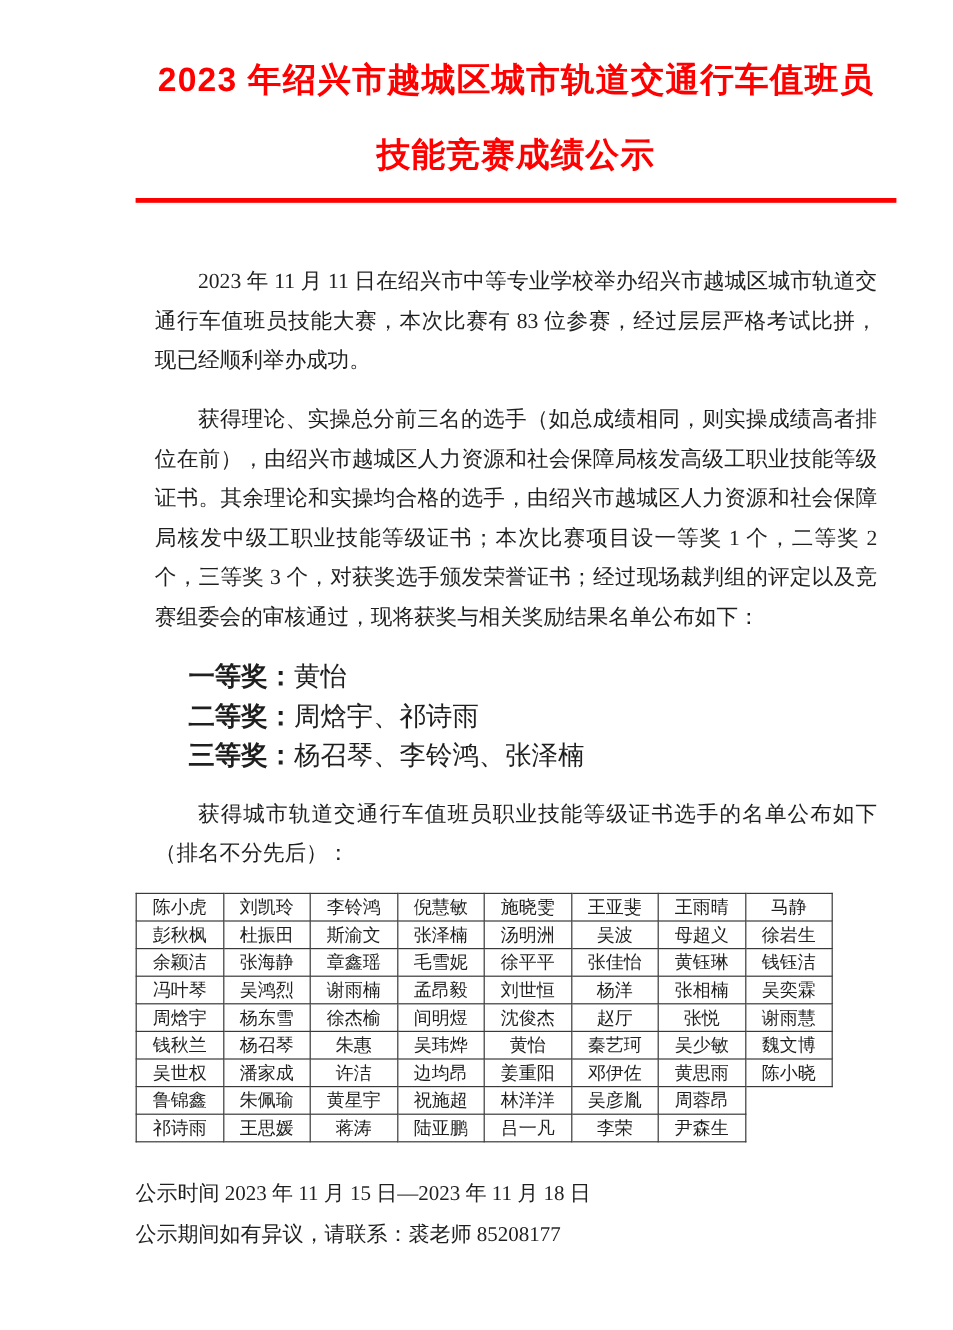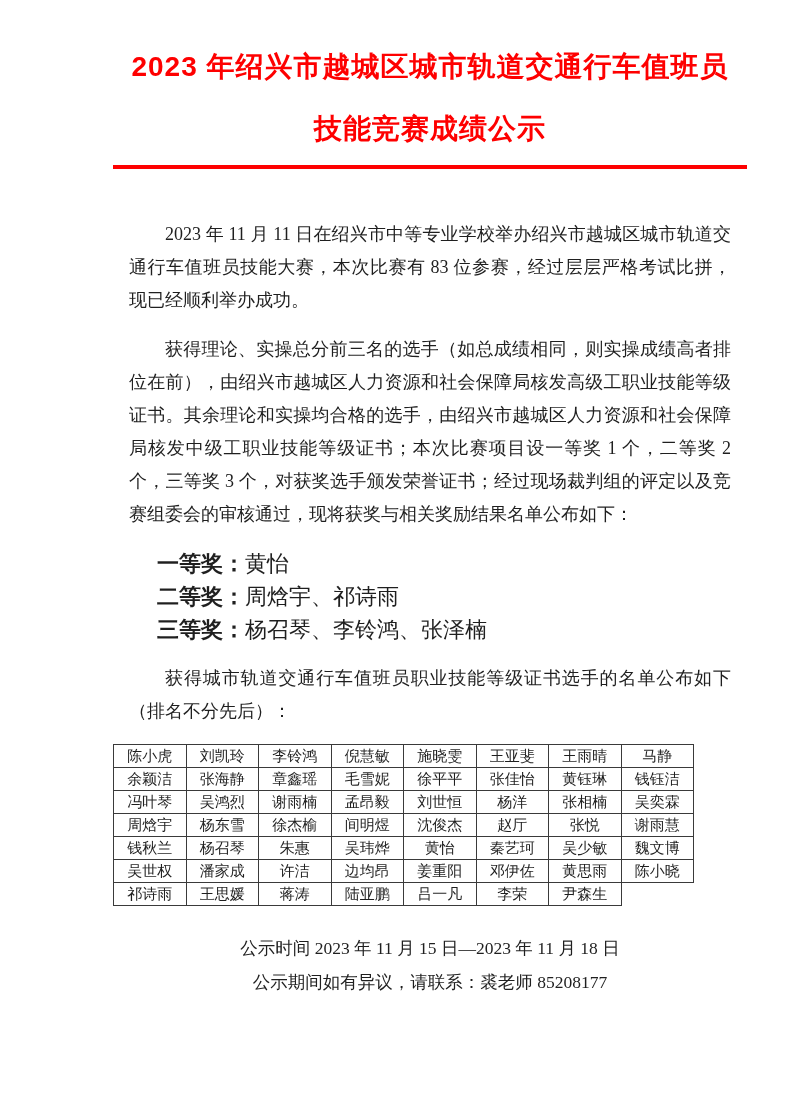--- a/index.html
+++ b/index.html
@@ -58,21 +58,21 @@
     vertical-align: middle;
     overflow: hidden;
     white-space: nowrap;
   }
   table.names td.ghost {
     border: none;
     background: transparent;
   }
   .footer {
     margin-top: 25px;
-    text-align: center;
+    text-align: left;
     font-size: 17.5px;
     line-height: 34px;
   }
 </style>
 </head>
 <body>
 
 <div class="page">
 
   <div class="title">
@@ -104,20 +104,30 @@
           <td>陈小虎</td>
           <td>刘凯玲</td>
           <td>李铃鸿</td>
           <td>倪慧敏</td>
           <td>施晓雯</td>
           <td>王亚斐</td>
           <td>王雨晴</td>
           <td>马静</td>
         </tr>
         <tr>
+          <td>彭秋枫</td>
+          <td>杜振田</td>
+          <td>斯渝文</td>
+          <td>张泽楠</td>
+          <td>汤明洲</td>
+          <td>吴波</td>
+          <td>母超义</td>
+          <td>徐岩生</td>
+        </tr>
+        <tr>
           <td>余颖洁</td>
           <td>张海静</td>
           <td>章鑫瑶</td>
           <td>毛雪妮</td>
           <td>徐平平</td>
           <td>张佳怡</td>
           <td>黄钰琳</td>
           <td>钱钰洁</td>
         </tr>
         <tr>
@@ -154,20 +164,30 @@
           <td>吴世权</td>
           <td>潘家成</td>
           <td>许洁</td>
           <td>边均昂</td>
           <td>姜重阳</td>
           <td>邓伊佐</td>
           <td>黄思雨</td>
           <td>陈小晓</td>
         </tr>
         <tr>
+          <td>鲁锦鑫</td>
+          <td>朱佩瑜</td>
+          <td>黄星宇</td>
+          <td>祝施超</td>
+          <td>林洋洋</td>
+          <td>吴彦胤</td>
+          <td>周蓉昂</td>
+          <td class="ghost"></td>
+        </tr>
+        <tr>
           <td>祁诗雨</td>
           <td>王思媛</td>
           <td>蒋涛</td>
           <td>陆亚鹏</td>
           <td>吕一凡</td>
           <td>李荣</td>
           <td>尹森生</td>
           <td class="ghost"></td>
         </tr>
       </tbody>

